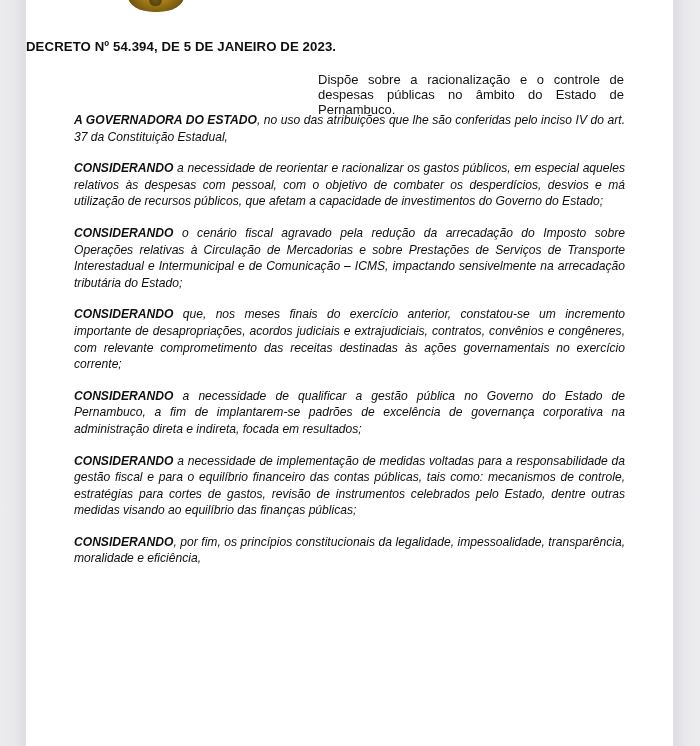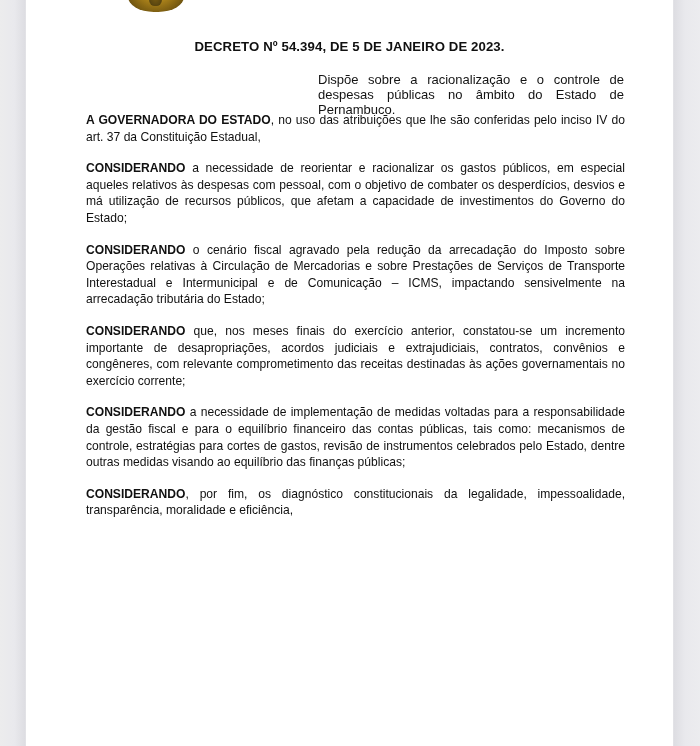--- a/index.html
+++ b/index.html
@@ -73,21 +73,21 @@
     border-radius: 45%;
     background: radial-gradient(ellipse at 50% 40%, #7a5c12 0%, #5d4810 60%, #4a390c 100%);
     filter: blur(0.5px);
   }
 
   .doc-title {
     position: absolute;
     left: 0;
     right: 0;
     top: 39px;
-    text-align: center;
+    text-align: left;
     font-size: 13.2px;
     font-weight: bold;
     color: #101010;
     letter-spacing: 0.1px;
   }
 
   .ementa {
     position: absolute;
     left: 292px;
     top: 72px;
@@ -105,21 +105,22 @@
     top: 112px;
     width: 551px;
   }
 
   .para {
     font-size: 12.1px;
     line-height: 16.6px;
     color: #101010;
     text-align: justify;
     text-justify: inter-word;
-    margin: 0 0 15px 12px;
+    margin: 0 0 15px 0;
+    font-style: italic;
   }
   .para:last-child {
     margin-bottom: 0;
   }
   .lead {
     font-weight: bold;
   }
 </style>
 </head>
 <body>
@@ -138,18 +139,19 @@
 
     <div class="doc-title">DECRETO Nº 54.394, DE 5 DE JANEIRO DE 2023.</div>
 
     <div class="ementa">Dispõe sobre a racionalização e o controle de despesas públicas no âmbito do Estado de Pernambuco.</div>
 
     <div class="body-block">
         <p class="para"><span class="lead">A GOVERNADORA DO ESTADO</span><span>, no uso das atribuições que lhe são conferidas pelo inciso IV do art. 37 da Constituição Estadual,</span></p>
         <p class="para"><span class="lead">CONSIDERANDO</span><span> a necessidade de reorientar e racionalizar os gastos públicos, em especial aqueles relativos às despesas com pessoal, com o objetivo de combater os desperdícios, desvios e má utilização de recursos públicos, que afetam a capacidade de investimentos do Governo do Estado;</span></p>
         <p class="para"><span class="lead">CONSIDERANDO</span><span> o cenário fiscal agravado pela redução da arrecadação do Imposto sobre Operações relativas à Circulação de Mercadorias e sobre Prestações de Serviços de Transporte Interestadual e Intermunicipal e de Comunicação – ICMS, impactando sensivelmente na arrecadação tributária do Estado;</span></p>
         <p class="para"><span class="lead">CONSIDERANDO</span><span> que, nos meses finais do exercício anterior, constatou-se um incremento importante de desapropriações, acordos judiciais e extrajudiciais, contratos, convênios e congêneres, com relevante comprometimento das receitas destinadas às ações governamentais no exercício corrente;</span></p>
+        <p class="para"><span class="lead">CONSIDERANDO</span><span> a necessidade de qualificar a gestão pública no Governo do Estado de Pernambuco, a fim de implantarem-se padrões de excelência de governança corporativa na administração direta e indireta, focada em resultados;</span></p>
         <p class="para"><span class="lead">CONSIDERANDO</span><span> a necessidade de implementação de medidas voltadas para a responsabilidade da gestão fiscal e para o equilíbrio financeiro das contas públicas, tais como: mecanismos de controle, estratégias para cortes de gastos, revisão de instrumentos celebrados pelo Estado, dentre outras medidas visando ao equilíbrio das finanças públicas;</span></p>
-        <p class="para"><span class="lead">CONSIDERANDO</span><span>, por fim, os diagnóstico constitucionais da legalidade, impessoalidade, transparência, moralidade e eficiência,</span></p>
+        <p class="para"><span class="lead">CONSIDERANDO</span><span>, por fim, os princípios constitucionais da legalidade, impessoalidade, transparência, moralidade e eficiência,</span></p>
       </div>
 
   </div>
 </div>
 
 </body></html>

